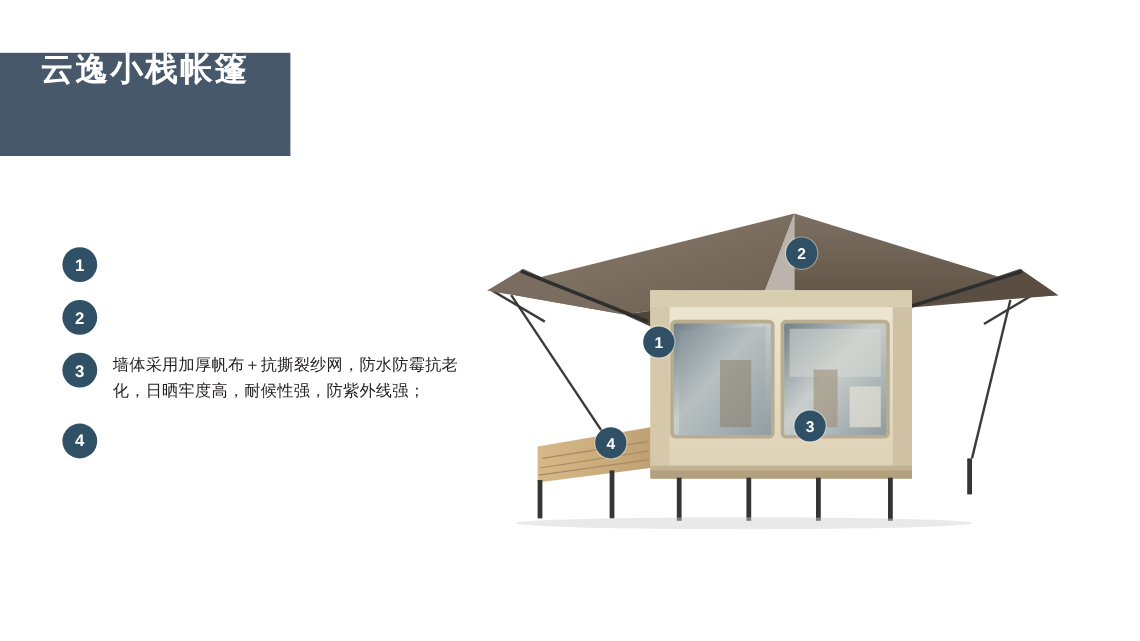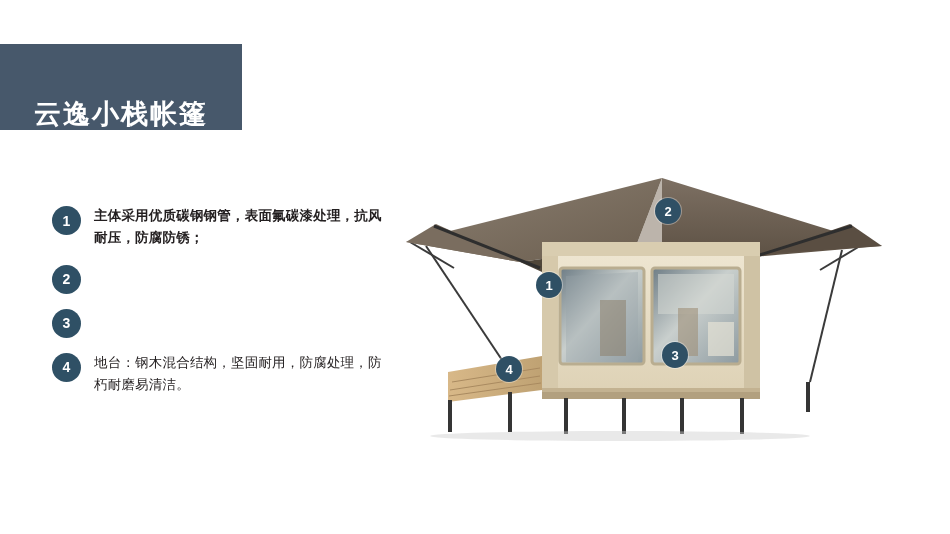--- a/index.html
+++ b/index.html
@@ -17,21 +17,21 @@
 
   
   .title-block {
     position: absolute;
     left: 0;
     top: 44px;
     width: 242px;
     height: 86px;
     background: #47586b;
     display: flex;
-    align-items: flex-end;
+    align-items: flex-start;
   }
   .title-text {
     color: #ffffff;
     font-size: 27px;
     font-weight: bold;
     letter-spacing: 2px;
     margin-left: 34px;
     line-height: 1.1;
   }
 
@@ -108,34 +108,33 @@
 <body>
 
 <div class="title-block">
   <div class="title-text">云逸小栈帐篷</div>
 </div>
 
 <div class="features">
 
   <div class="feature-row bold">
     <div class="badge">1</div>
-    <div class="feature-text">主体采用优质碳钢钢管，表面氟碳漆处理，抗风耐压，防腐防锈；</div>
   </div>
 
   <div class="feature-row">
     <div class="badge">2</div>
   </div>
 
   <div class="feature-row">
     <div class="badge">3</div>
+    <div class="feature-text">墙体采用加厚帆布＋抗撕裂纱网，防水防霉抗老化，日晒牢度高，耐候性强，防紫外线强；</div>
   </div>
 
   <div class="feature-row">
     <div class="badge">4</div>
-    <div class="feature-text">地台：钢木混合结构，坚固耐用，防腐处理，防朽耐磨易清洁。</div>
   </div>
 
 </div>
 
 <div class="illustration">
 
   <svg width="560" height="300" viewBox="0 0 560 300">
     <defs>
       <linearGradient id="roofGrad" x1="0" y1="0" x2="0" y2="1">
         <stop offset="0%" stop-color="#7d7063"></stop>

